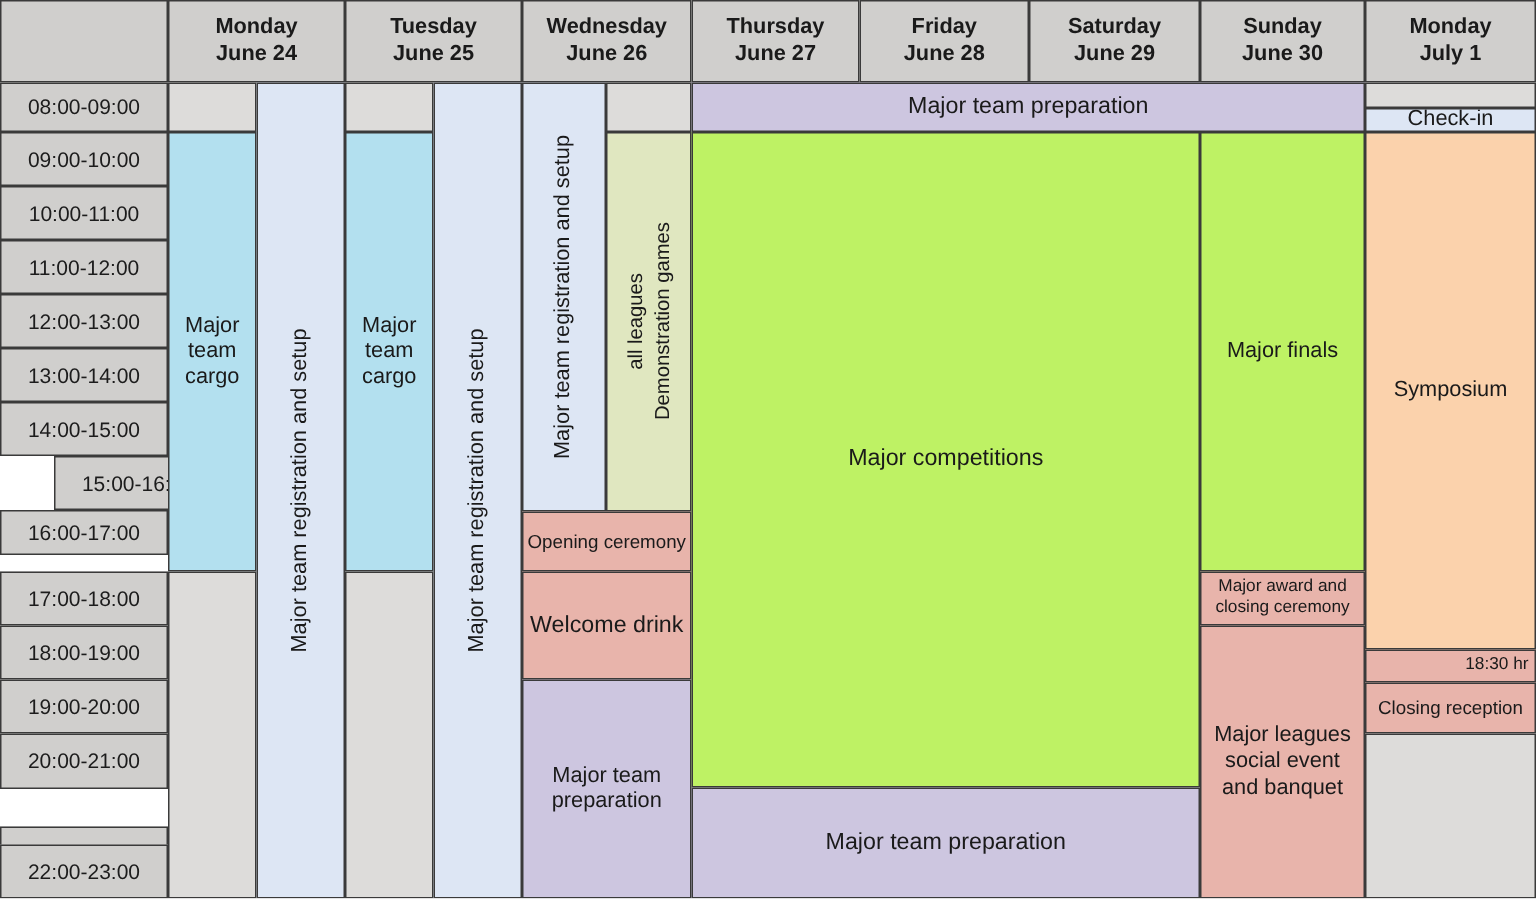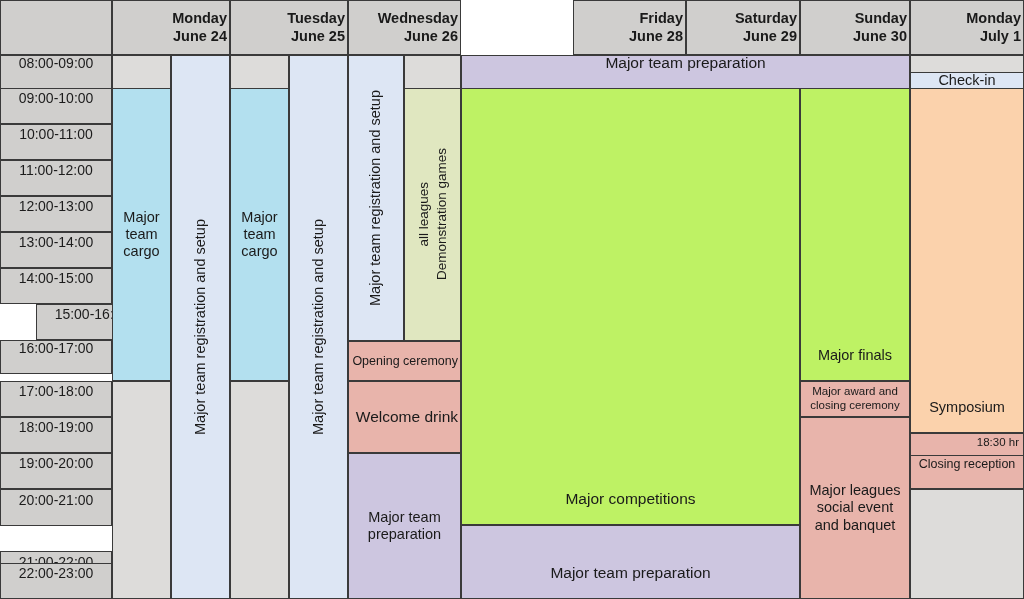--- a/index.html
+++ b/index.html
@@ -13,28 +13,28 @@
     width: 1024px;
     height: 599px;
     background: #ffffff;
     overflow: hidden;
   }
 
   
   .cell {
     position: absolute;
     display: flex;
-    align-items: flex-end;
+    align-items: center;
     justify-content: center;
     text-align: center;
     border: 1px solid #3a3a3a;
     color: #1a1a1a;
     line-height: 1.18;
     overflow: hidden;
-    padding: 16px 2px;
+    padding: 1px 2px;
   }
 
   
   .hdr {
     background: #d0cfcd;
     font-weight: bold;
     font-size: 14.5px;
     flex-direction: column;
     border: 1px solid #3a3a3a;
   }
@@ -104,20 +104,24 @@
   <div class="cell hdr" style="left:230px; top:0px; width:118px; height:55px;">
     <span class="l1">Tuesday</span>
     <span class="l2">June 25</span>
   </div>
 
   <div class="cell hdr" style="left:348px; top:0px; width:113px; height:55px;">
     <span class="l1">Wednesday</span>
     <span class="l2">June 26</span>
   </div>
 
+  <div class="cell hdr" style="left:461px; top:0px; width:112px; height:55px;">
+    <span class="l1">Thursday</span>
+    <span class="l2">June 27</span>
+  </div>
 
   <div class="cell hdr" style="left:573px; top:0px; width:113px; height:55px;">
     <span class="l1">Friday</span>
     <span class="l2">June 28</span>
   </div>
 
   <div class="cell hdr" style="left:686px; top:0px; width:114px; height:55px;">
     <span class="l1">Saturday</span>
     <span class="l2">June 29</span>
   </div>

